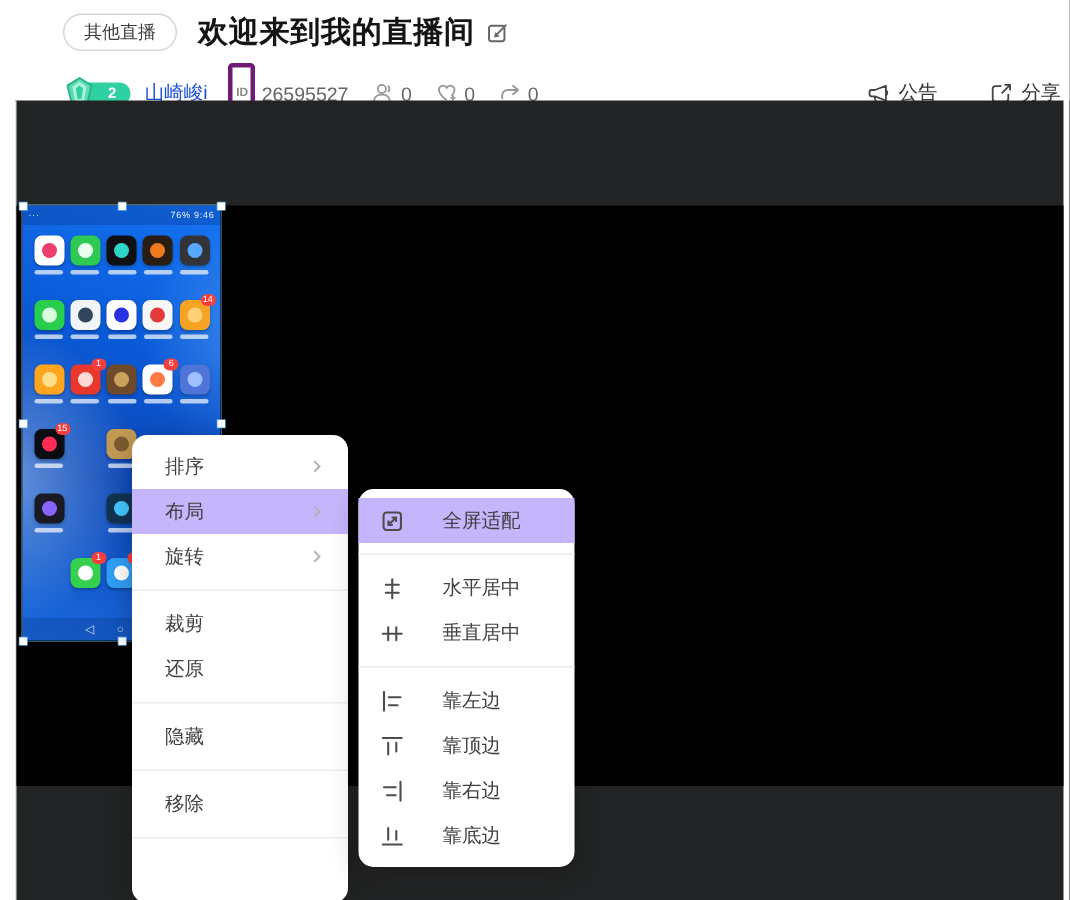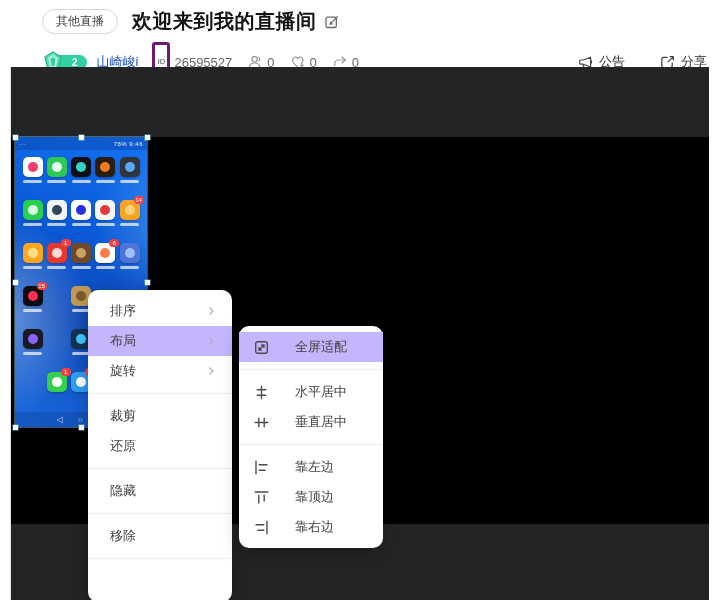--- a/index.html
+++ b/index.html
@@ -400,13 +400,21 @@
       <span class="lbl">靠顶边</span>
     </div>
     <div class="menu-item">
       <span class="mi-icon">
         <svg width="15" height="15" viewBox="0 0 15 15" stroke="#4d4d4d" stroke-width="1.4" stroke-linecap="round" fill="none">
           <path d="M13 1.2 V13.8 M2 4.8 H9.8 M4 10.2 H9.8"></path>
         </svg>
       </span>
       <span class="lbl">靠右边</span>
     </div>
+    <div class="menu-item">
+      <span class="mi-icon">
+        <svg width="15" height="15" viewBox="0 0 15 15" stroke="#4d4d4d" stroke-width="1.4" stroke-linecap="round" fill="none">
+          <path d="M1.2 13 H13.8 M4.8 2 V9.8 M10.2 4 V9.8"></path>
+        </svg>
+      </span>
+      <span class="lbl">靠底边</span>
+    </div>
   </div>
 
 </body></html>

